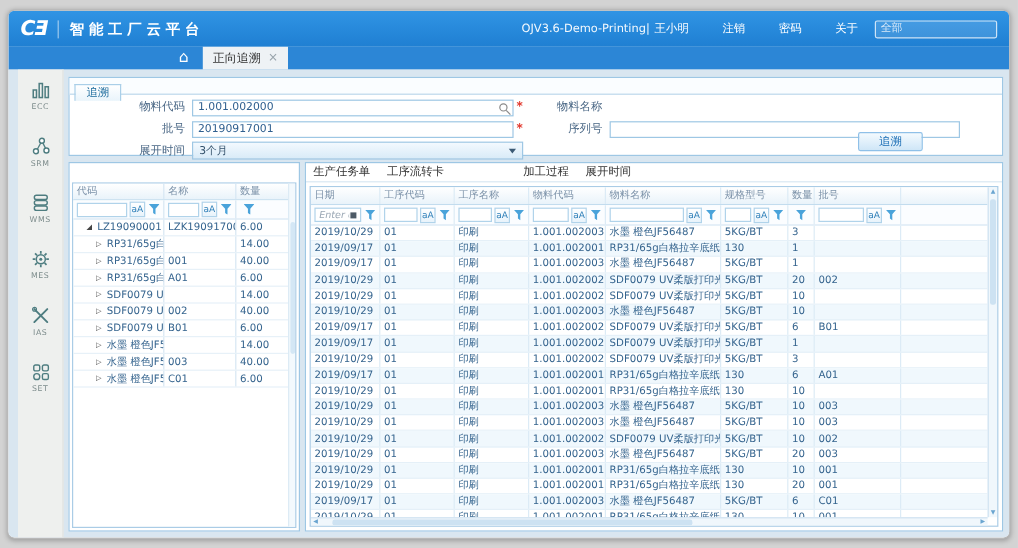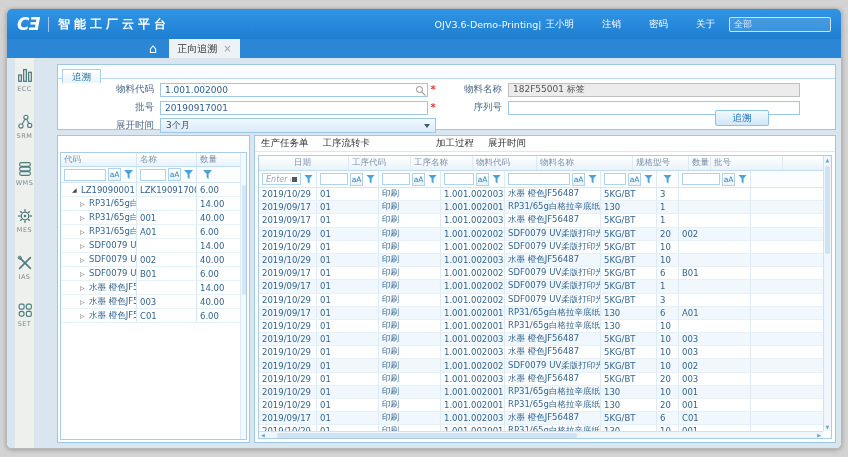--- a/index.html
+++ b/index.html
@@ -21,21 +21,21 @@
   
   .navbar { position:absolute; left:0; top:30px; right:0; height:19px; background:#2c86d6; display:flex; align-items:center; }
   .home { margin-left:142px; color:#fff; font-size:13px; line-height:17px; cursor:pointer; }
   .navtab { margin-left:12px; height:19px; background:#eef2f5; display:flex; align-items:center; padding:0 8px; font-size:10px; color:#333; }
   .tclose { margin-left:6px; color:#98a3ab; font-size:10px; cursor:pointer; }
 
   
   .content { position:absolute; left:0; top:49px; right:0; bottom:0; background:#d9e6f0; }
 
   
-  .sidebar { position:absolute; left:8px; top:0; width:20px; bottom:0; background:#eef0ee; border-right:1px solid #dfe1df; }
+  .sidebar { position:absolute; left:8px; top:0; width:38px; bottom:0; background:#eef0ee; border-right:1px solid #dfe1df; }
   .sbitem { height:47px; display:flex; flex-direction:column; align-items:center; padding-top:8px; cursor:pointer; }
   .sbicon { width:18px; height:18px; }
   .sblabel { font-size:6.5px; color:#7d8c8c; letter-spacing:.5px; margin-top:1px; }
 
   
   .panel { position:absolute; background:#fff; border:1px solid #9ec7e4; }
   .ptabbar { height:14px; border-bottom:1px solid #bcd8ec; background:#fafdff; }
   .ptab { display:inline-block; margin-left:4px; padding:0 9px; font-size:9.5px; color:#1f6d9e; border:1px solid #aacfe8; border-bottom:none; background:linear-gradient(#fff,#e9f4fb); height:14px; line-height:13px; }
 
   
@@ -191,23 +191,20 @@
         <span class="ptab">追溯</span>
       </div>
       <div class="frow">
         <span class="flabel">物料代码</span>
         <div class="finput">
           <span>1.001.002000</span>
           <span class="mag"></span>
         </div>
         <span class="star">*</span>
         <span class="flabel2">物料名称</span>
-        <div class="finput2 ro">
-          <span>182F55001 标签</span>
-        </div>
       </div>
       <div class="frow">
         <span class="flabel">批号</span>
         <div class="finput">
           <span>20190917001</span>
         </div>
         <span class="star">*</span>
         <span class="flabel2">序列号</span>
         <div class="finput2">
           <span></span>
@@ -336,21 +333,21 @@
     <div class="panel detail-panel">
       <div class="dtabs" id="detail-tabs">
           <span class="dtab">生产任务单</span>
           <span class="dtab">工序流转卡</span>
           <span class="dtab act">投料信息</span>
           <span class="dtab">加工过程</span>
           <span class="dtab">展开时间</span>
         </div>
       <div class="dgrid">
         <div class="g-head" id="grid-head">
-            <div class="gc" style="width: 58px; margin-left: 32px;">日期</div>
+            <div class="gc" style="width: 58px;">日期</div>
             <div class="gc" style="width: 62px;">工序代码</div>
             <div class="gc" style="width: 62px;">工序名称</div>
             <div class="gc" style="width: 64px;">物料代码</div>
             <div class="gc" style="width: 96px;">物料名称</div>
             <div class="gc" style="width: 56px; text-align: center;">规格型号</div>
             <div class="gc" style="width: 22px;">数量</div>
             <div class="gc" style="width: 72px;">批号</div>
             <div class="gc flexfill"></div>
           </div>
         <div class="g-filter" id="grid-filter" style="position:absolute;left:0;right:0;top:15px;">

